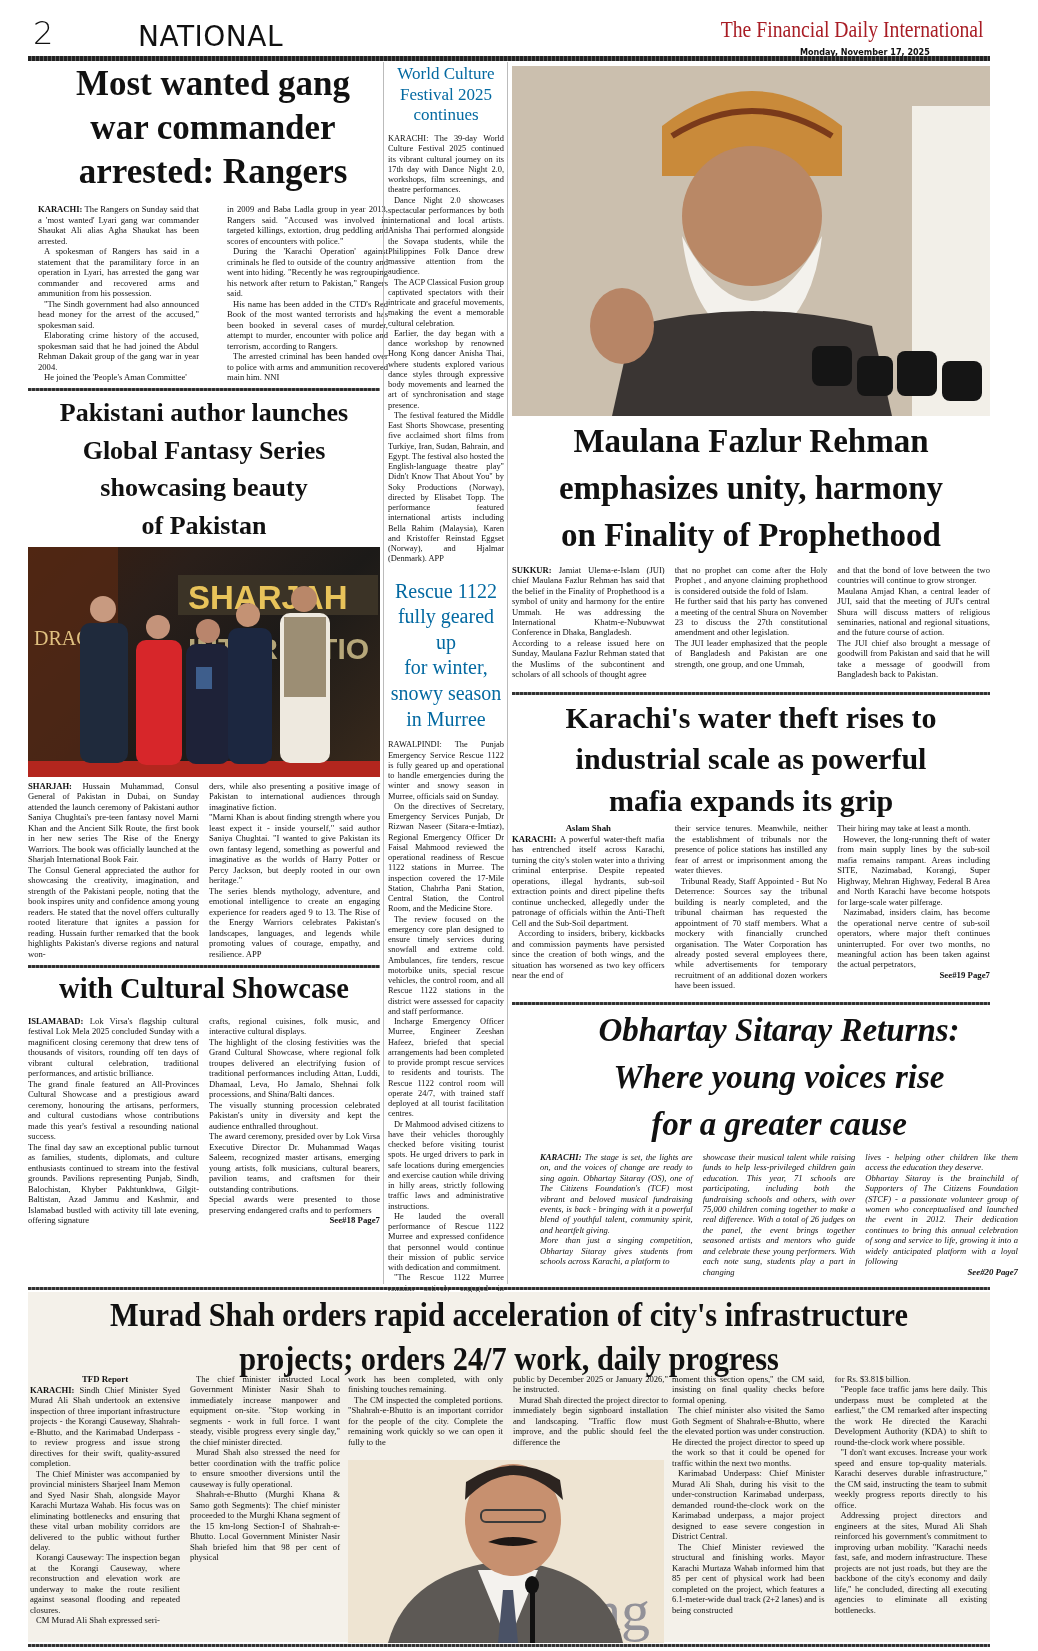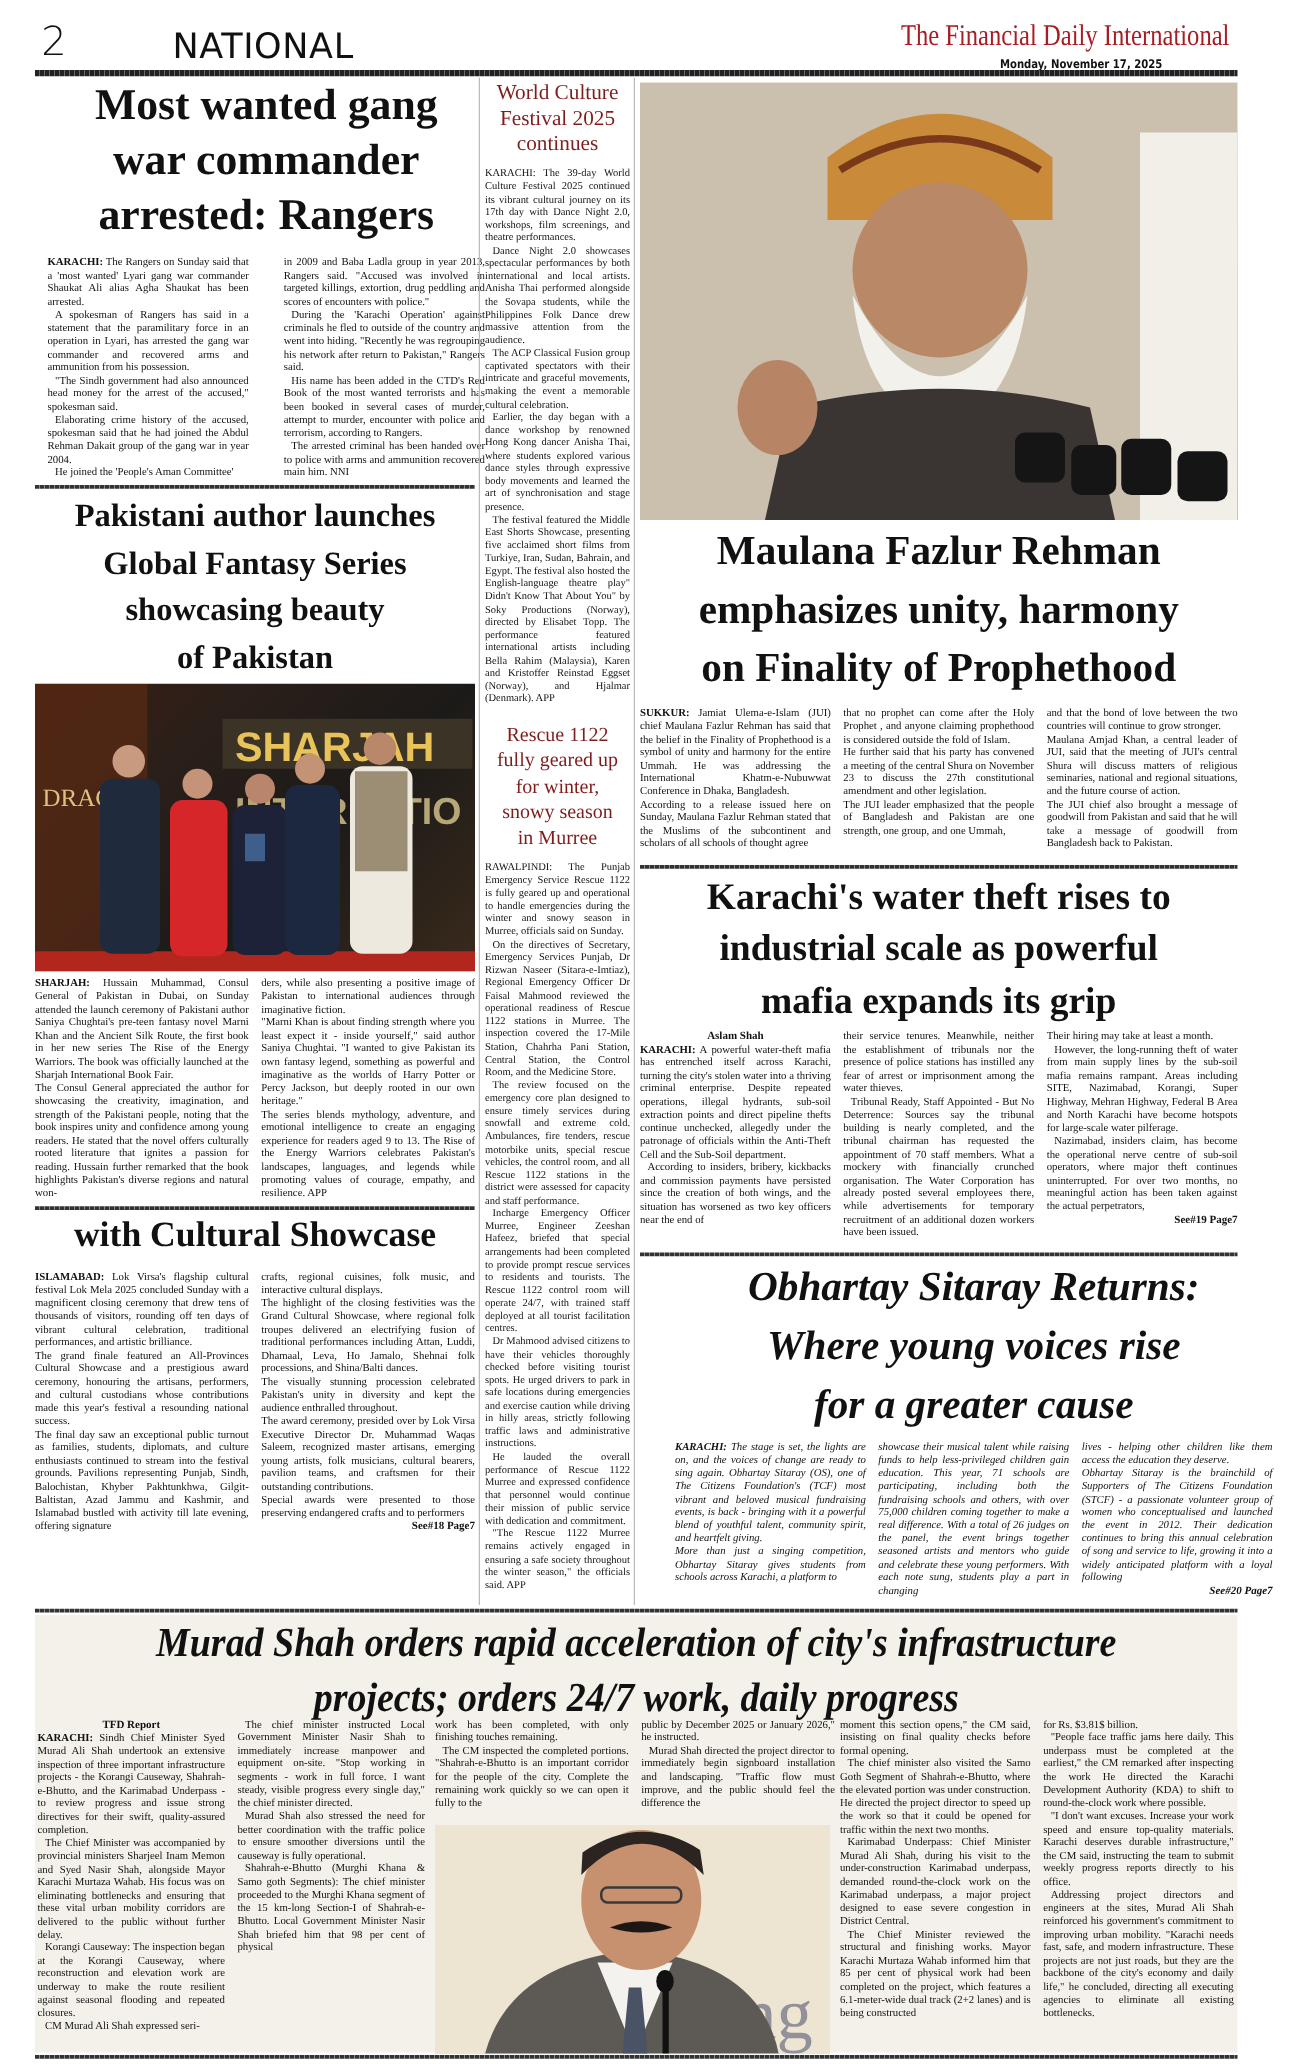--- a/index.html
+++ b/index.html
@@ -11,21 +11,21 @@
   .pagenum { left: 33px; top: 14px; font-family: "DejaVu Sans", sans-serif; font-size: 32px; font-weight: 300; }
   .section { left: 138px; top: 20px; font-family: "DejaVu Sans", sans-serif; font-size: 28px; letter-spacing: 0.5px; }
   .brand { right: 54px; top: 16px; font-family: "Liberation Serif", serif; font-size: 24px; color: #a81c24; transform: scaleX(0.82); transform-origin: right center; white-space: nowrap; }
   .dateline { right: 108px; top: 46px; font-family: "DejaVu Sans", sans-serif; font-size: 9.5px; font-weight: bold; transform: scaleX(0.85); transform-origin: right center; }
   .rule-thick { height: 5px; background: repeating-linear-gradient(90deg, #222 0 3px, #666 3px 4px); }
   .rule-dash { height: 3px; background: repeating-linear-gradient(90deg, #333 0 3px, #888 3px 4px); }
   .vrule { width: 1px; background: #bbb; }
 
   
   .hl { font-family: "Liberation Serif", serif; font-weight: bold; text-align: center; color: #111; line-height: 1.12; }
-  .hl-plain { font-family: "Liberation Serif", serif; font-weight: normal; text-align: center; color: #7f1d1d; line-height: 1.15; }
+  .hl-plain { font-family: "Liberation Serif", serif; font-weight: normal; text-align: center; color: #0369a1; line-height: 1.15; }
 
   
   .cols { display: flex; gap: 10px; }
   .col { flex: 1; font-size: 8.6px; line-height: 1.22; text-align: justify; }
   .col p { text-indent: 6px; }
   .col p.ni { text-indent: 0; }
   .dl { font-weight: bold; }
   .byline { font-weight: bold; text-align: center; font-size: 8.8px; }
   .see { font-weight: bold; text-align: right; font-size: 8.8px; }
   .narrow { font-size: 8.4px; line-height: 1.22; text-align: justify; }
@@ -155,21 +155,21 @@
     <div>Festival 2025</div>
     <div>continues</div>
   </h3>
   <div class="narrow" style="margin-top:8px;">
     <p class="ni">KARACHI: The 39-day World Culture Festival 2025 continued its vibrant cultural journey on its 17th day with Dance Night 2.0, workshops, film screenings, and theatre performances.</p>
     <p>Dance Night 2.0 showcases spectacular performances by both international and local artists. Anisha Thai performed alongside the Sovapa students, while the Philippines Folk Dance drew massive attention from the audience.</p>
     <p>The ACP Classical Fusion group captivated spectators with their intricate and graceful movements, making the event a memorable cultural celebration.</p>
     <p>Earlier, the day began with a dance workshop by renowned Hong Kong dancer Anisha Thai, where students explored various dance styles through expressive body movements and learned the art of synchronisation and stage presence.</p>
     <p>The festival featured the Middle East Shorts Showcase, presenting five acclaimed short films from Turkiye, Iran, Sudan, Bahrain, and Egypt. The festival also hosted the English-language theatre play" Didn't Know That About You" by Soky Productions (Norway), directed by Elisabet Topp. The performance featured international artists including Bella Rahim (Malaysia), Karen and Kristoffer Reinstad Eggset (Norway), and Hjalmar (Denmark). APP</p>
   </div>
-  <h3 class="hl-plain" style="font-size:16px; line-height:1.28; margin-top:14px;">
+  <h3 class="hl-plain" style="font-size:20px; line-height:1.28; margin-top:14px;">
     <div>Rescue 1122</div>
     <div>fully geared up</div>
     <div>for winter,</div>
     <div>snowy season</div>
     <div>in Murree</div>
   </h3>
   <div class="narrow" style="margin-top:8px;">
     <p class="ni">RAWALPINDI: The Punjab Emergency Service Rescue 1122 is fully geared up and operational to handle emergencies during the winter and snowy season in Murree, officials said on Sunday.</p>
     <p>On the directives of Secretary, Emergency Services Punjab, Dr Rizwan Naseer (Sitara-e-Imtiaz), Regional Emergency Officer Dr Faisal Mahmood reviewed the operational readiness of Rescue 1122 stations in Murree. The inspection covered the 17-Mile Station, Chahrha Pani Station, Central Station, the Control Room, and the Medicine Store.</p>
     <p>The review focused on the emergency core plan designed to ensure timely services during snowfall and extreme cold. Ambulances, fire tenders, rescue motorbike units, special rescue vehicles, the control room, and all Rescue 1122 stations in the district were assessed for capacity and staff performance.</p>
@@ -265,21 +265,21 @@
     </div>
     <div class="col">
       <p class="ni">lives - helping other children like them access the education they deserve.</p>
       <p class="ni">Obhartay Sitaray is the brainchild of Supporters of The Citizens Foundation (STCF) - a passionate volunteer group of women who conceptualised and launched the event in 2012. Their dedication continues to bring this annual celebration of song and service to life, growing it into a widely anticipated platform with a loyal following</p>
       <div class="see">See#20 Page7</div>
     </div>
   </div>
 </div>
 
 <div class="abs rule-dash" style="left:28px; top:1287px; width:962px;"></div>
-<div class="abs bottom-bg" style="left:28px; top:1292px; width:962px; height:350px;font-style:italic;">
+<div class="abs bottom-bg" style="left:28px; top:1292px; width:962px; height:350px;">
   <h1 class="hl" style="font-size:33px; line-height:1.32; padding-top:2px; transform:scaleX(0.92); transform-origin:center top;">
     <div>Murad Shah orders rapid acceleration of city's infrastructure</div>
     <div>projects; orders 24/7 work, daily progress</div>
   </h1>
 </div>
 <div class="abs cols" style="left:30px; top:1374px; width:310px;">
   <div class="col">
     <div class="byline">TFD Report</div>
     <p class="ni"><span class="dl">KARACHI:</span> <span>Sindh Chief Minister Syed Murad Ali Shah undertook an extensive inspection of three important infrastructure projects - the Korangi Causeway, Shahrah-e-Bhutto, and the Karimabad Underpass - to review progress and issue strong directives for their swift, quality-assured completion.</span></p>
     <p>The Chief Minister was accompanied by provincial ministers Sharjeel Inam Memon and Syed Nasir Shah, alongside Mayor Karachi Murtaza Wahab. His focus was on eliminating bottlenecks and ensuring that these vital urban mobility corridors are delivered to the public without further delay.</p>

